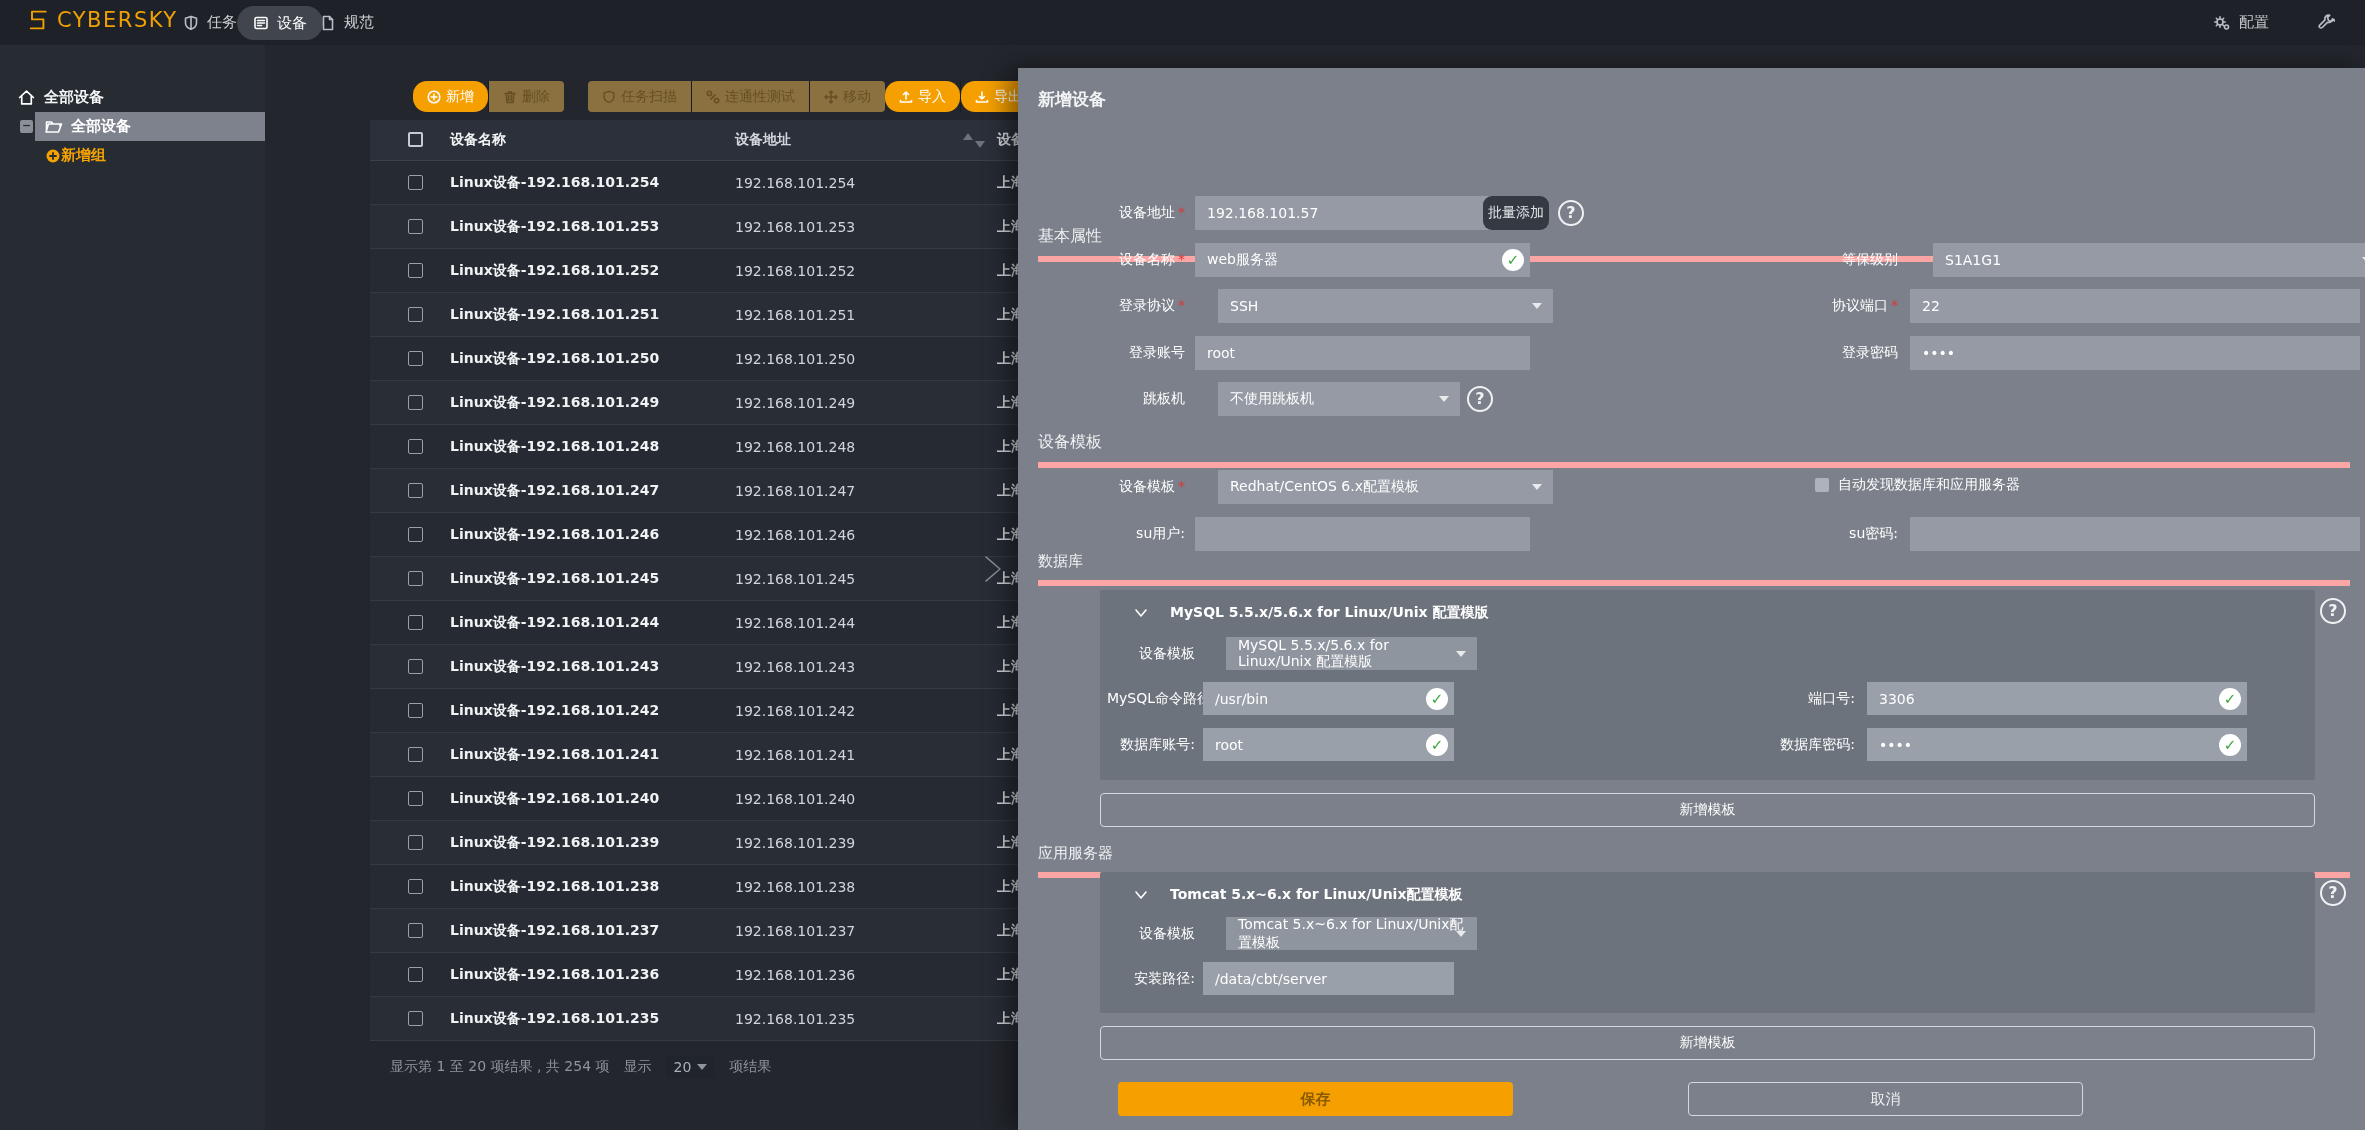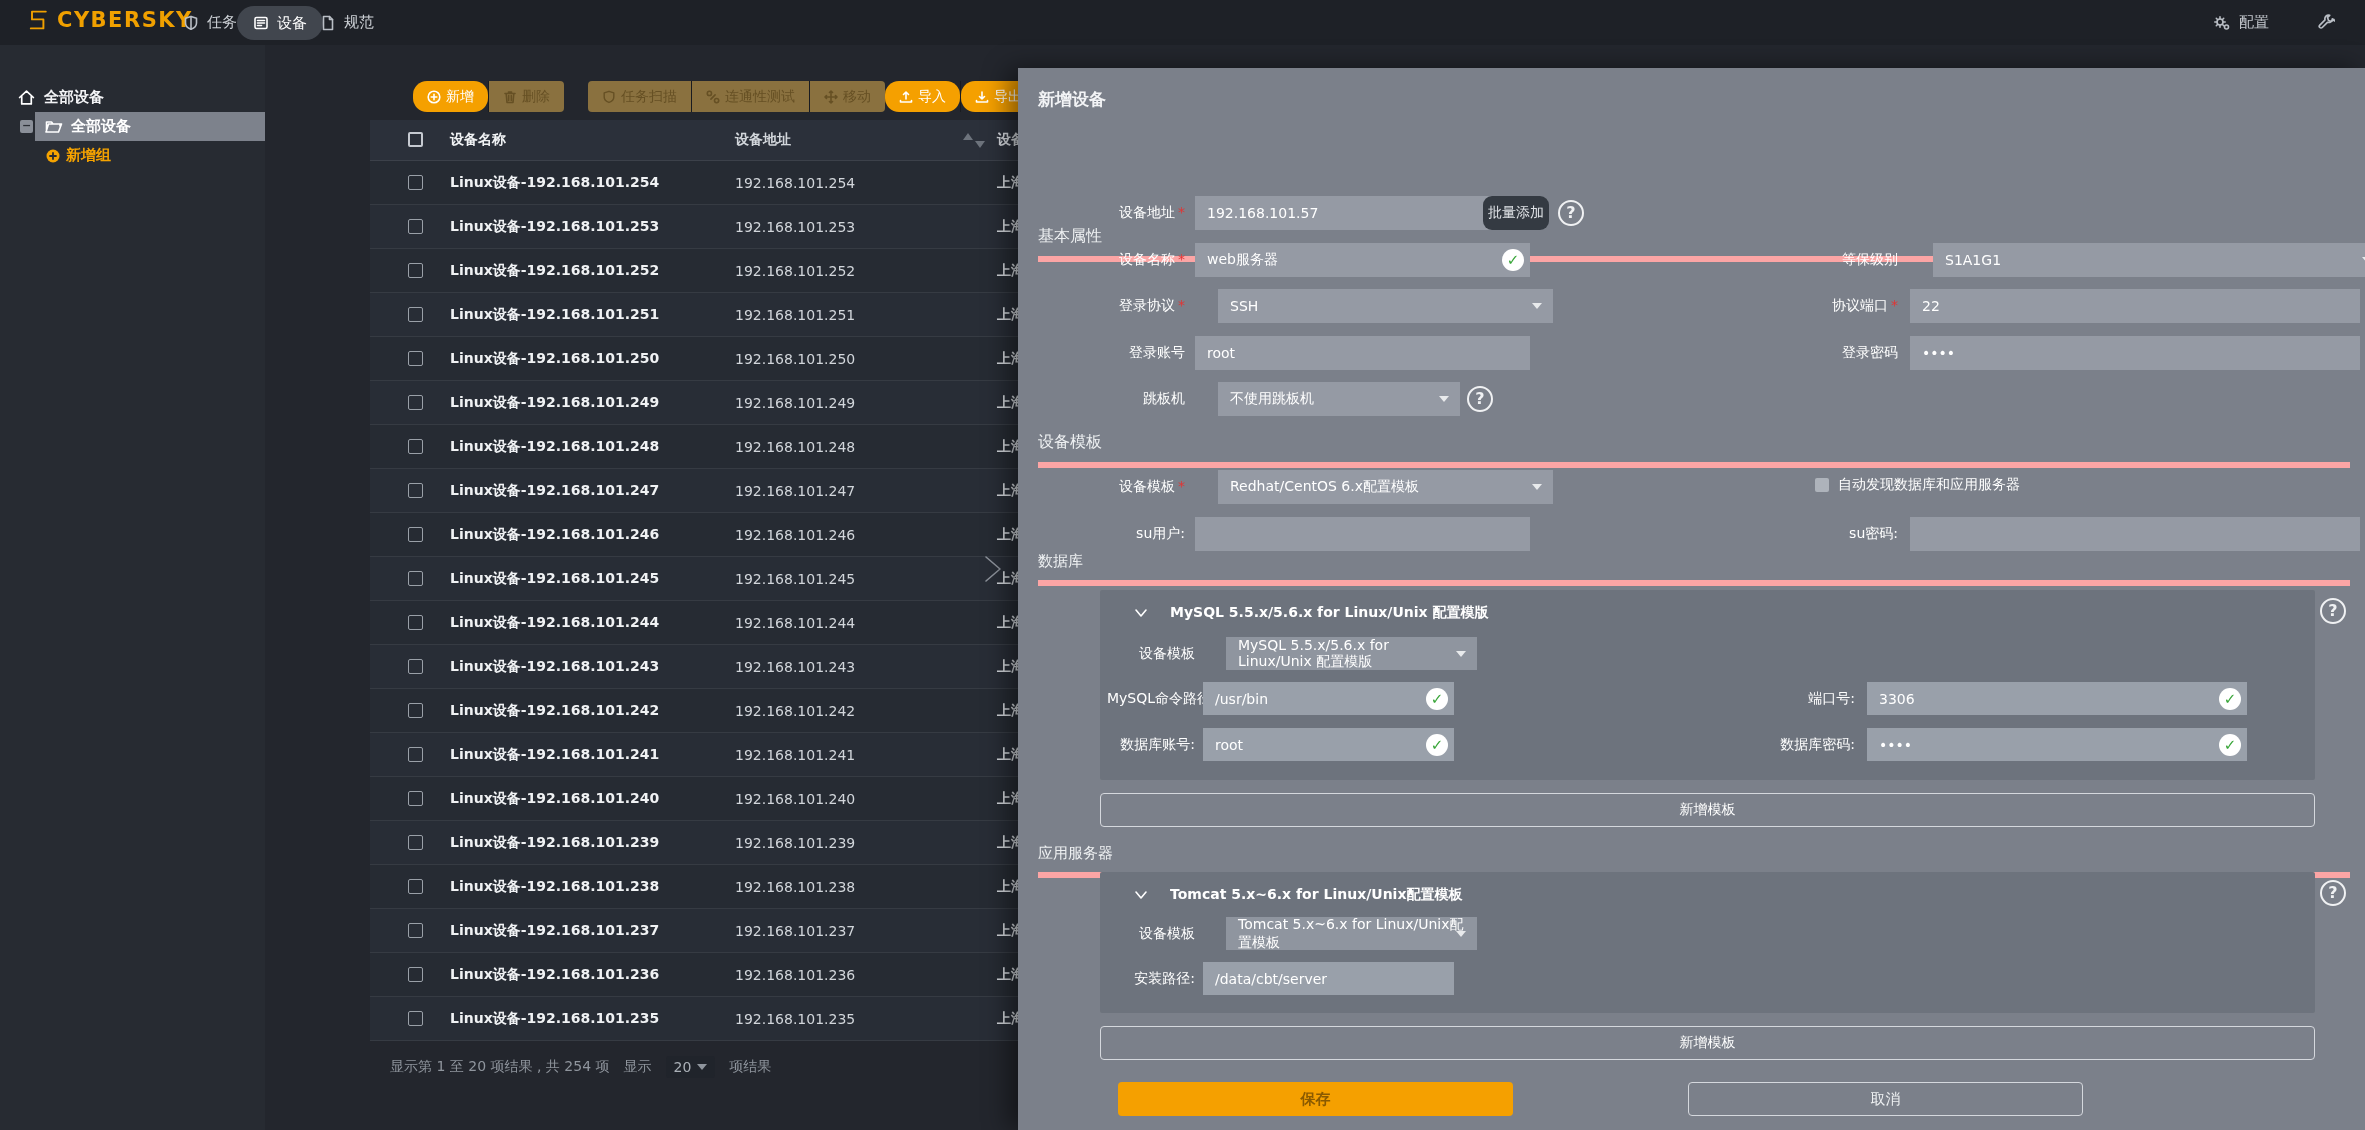--- a/index.html
+++ b/index.html
@@ -4,41 +4,41 @@
 <style>
   * { margin:0; padding:0; box-sizing:border-box; }
   html,body { background:#23262d; }
   body { font-family:"DejaVu Sans","Liberation Sans",sans-serif; color:#e6e8ea; }
   .stage { position:relative; width:2365px; height:1130px; overflow:hidden; background:#23262d; }
 
   
   .navbar { position:absolute; left:0; top:0; width:2365px; height:45px; background:#1e2127; }
   .brand { position:absolute; left:26px; top:8px; display:flex; align-items:center; gap:7px; }
   .brand .mark { width:24px; height:24px; }
-  .brand .name { color:#f0a000; font-size:21px; font-weight:bold; letter-spacing:1.5px; }
+  .brand .name { color:#f0a000; font-size:21px; font-weight:normal; letter-spacing:1.5px; }
   .nav-item { position:absolute; top:0; height:45px; display:flex; align-items:center; gap:8px; color:#cdd1d6; font-size:15px; cursor:pointer; }
   .nav-item svg { stroke:#b9bec5; }
   .nav-item.active { background:#41464e; border-radius:17px; height:34px; top:6px; padding:0 16px; color:#fff; }
   .nav-item.active svg { stroke:#fff; }
   .nav-right { position:absolute; top:0; height:45px; display:flex; align-items:center; gap:8px; color:#c3c7cd; font-size:15px; cursor:pointer; }
 
   
   .sidebar { position:absolute; left:0; top:45px; width:265px; height:1085px; background:#272b32; }
   .side-root { position:relative; margin-top:37px; height:30px; display:flex; align-items:center; gap:9px; padding-left:18px; font-size:15px; font-weight:bold; color:#f2f3f5; cursor:pointer; }
   .tree-parent { position:relative; height:29px; display:flex; align-items:center; font-size:15px; font-weight:bold; color:#fff; cursor:pointer;
                  background:linear-gradient(to right, transparent 35px, #7d828c 35px); }
   .toggle { position:absolute; left:20px; width:13px; height:13px; background:#8a8f98; color:#2c3037; font-size:11px; line-height:12px; text-align:center; border-radius:2px; cursor:pointer; }
   .tree-parent .ficon { margin-left:45px; }
   .tree-parent .tlabel { margin-left:8px; }
   .tree-child { height:28px; display:flex; align-items:center; font-size:15px; font-weight:bold; color:#eceef0; cursor:pointer; }
   .tree-child .ficon { margin-left:48px; }
   .tree-child .tlabel { margin-left:6px; }
   .tree-add { height:29px; display:flex; align-items:center; font-size:15px; font-weight:bold; color:#f5a300; cursor:pointer; }
   .tree-add .picon { margin-left:45px; }
-  .tree-add .tlabel { margin-left:5px; }
+  .tree-add .tlabel { }
 
   
   .toolbar-btn, .btn-group { position:absolute; top:81px; height:31px; border-radius:4px; overflow:hidden; display:flex; }
   .tbtn { height:31px; display:flex; align-items:center; gap:5px; padding:0 14px; font-size:14px; cursor:pointer; white-space:nowrap; }
   .tbtn.bright { background:#f5a000; color:#fff;border-radius:14px; }
   .tbtn.bright svg { stroke:#fff; }
   .tbtn.dim { background:#8a713f; color:#665024; cursor:default; }
   .tbtn.dim svg { stroke:#665024; }
   .vsep { width:1px; background:rgba(0,0,0,.28); }
 

